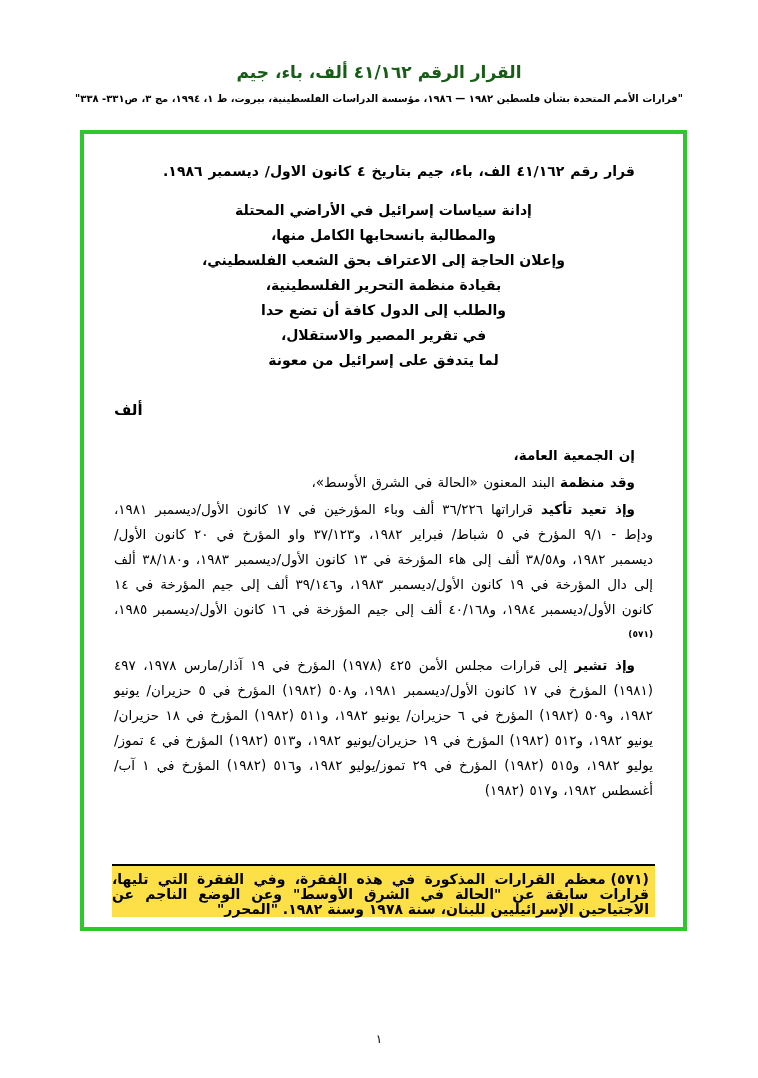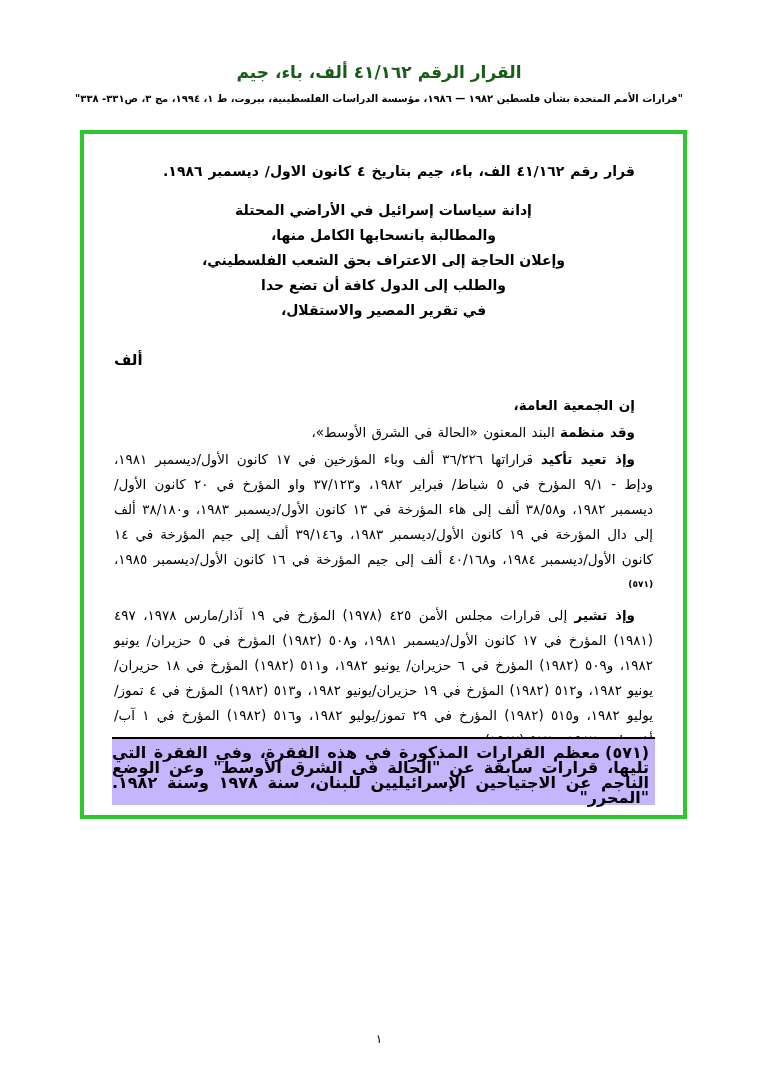--- a/index.html
+++ b/index.html
@@ -26,21 +26,21 @@
   }
   .doc-subtitle {
     position: absolute; top: 93px; left: 0; right: 0;
     text-align: center;
     font-size: 10px; font-weight: bold;
     color: #000;
   }
   .green-box {
     position: absolute;
     top: 130px; left: 80px;
-    width: 607px; height: 689px;
+    width: 607px; height: 801px;
     border: 4px solid var(--box-border, #2ec82e);
     background: #fff;
     padding: 24px 30px 78px 30px;
     overflow: hidden;
   }
   .box-intro {
     margin: 0 0 14px 0;
     font-size: 14px; font-weight: bold;
     line-height: 26px;
     text-align: justify;
@@ -66,24 +66,24 @@
     line-height: 25px;
     text-align: justify;
     text-indent: 18px;
     word-spacing: 1px;
   }
   .body-par .lead { font-weight: bold; }
   .body-par sup.fn-ref { font-size: 9px; font-weight: bold; }
   .footnote {
     position: absolute;
     left: 28px; right: 28px; bottom: 10px;
-    background: #c4b5fd;
+    background: #fde047;
     border-top: 2px solid #000;
     padding-top: 6px;
-    font-size: 16px; font-weight: bold;
+    font-size: 14px; font-weight: bold;
     line-height: 15px;
   }
   .footnote-text {
     text-align: justify;
     padding-right: 6px;
   }
   .fn-marker { margin-left: 5px; }
   .page-number {
     position: absolute;
     bottom: 32px; left: 0; right: 0;
@@ -102,22 +102,24 @@
   <div class="doc-subtitle">"قرارات الأمم المتحدة بشأن فلسطين ١٩٨٢ — ١٩٨٦، مؤسسة الدراسات الفلسطينية، بيروت، ط ١، ١٩٩٤، مج ٣، ص٣٣١- ٣٣٨"</div>
 
   <div class="green-box">
 
     <p class="box-intro">قرار رقم ٤١/١٦٢ الف، باء، جيم بتاريخ ٤ كانون الاول/ ديسمبر ١٩٨٦.</p>
 
     <div class="headings">
       <div class="heading-line">إدانة سياسات إسرائيل في الأراضي المحتلة</div>
       <div class="heading-line">والمطالبة بانسحابها الكامل منها،</div>
       <div class="heading-line">وإعلان الحاجة إلى الاعتراف بحق الشعب الفلسطيني،</div>
+      <div class="heading-line">بقيادة منظمة التحرير الفلسطينية،</div>
       <div class="heading-line">والطلب إلى الدول كافة أن تضع حدا</div>
       <div class="heading-line">في تقرير المصير والاستقلال،</div>
+      <div class="heading-line">لما يتدفق على إسرائيل من معونة</div>
     </div>
 
     <div class="section-label">ألف</div>
 
     <p class="body-par"><span class="lead">إن الجمعية العامة،</span><span></span></p>
 
     <p class="body-par"><span class="lead">وقد منظمة</span><span> البند المعنون «الحالة في الشرق الأوسط»،</span></p>
 
     <p class="body-par"><span class="lead">وإذ تعيد تأكيد</span><span> قراراتها ٣٦/٢٢٦ ألف وباء المؤرخين في ١٧ كانون الأول/ديسمبر ١٩٨١، ودإط - ٩/١ المؤرخ في ٥ شباط/ فبراير ١٩٨٢، و٣٧/١٢٣ واو المؤرخ في ٢٠ كانون الأول/ ديسمبر ١٩٨٢، و٣٨/٥٨ ألف إلى هاء المؤرخة في ١٣ كانون الأول/ديسمبر ١٩٨٣، و٣٨/١٨٠ ألف إلى دال المؤرخة في ١٩ كانون الأول/ديسمبر ١٩٨٣، و٣٩/١٤٦ ألف إلى جيم المؤرخة في ١٤ كانون الأول/ديسمبر ١٩٨٤، و٤٠/١٦٨ ألف إلى جيم المؤرخة في ١٦ كانون الأول/ديسمبر ١٩٨٥،</span><sup class="fn-ref">(٥٧١)</sup></p>
 

